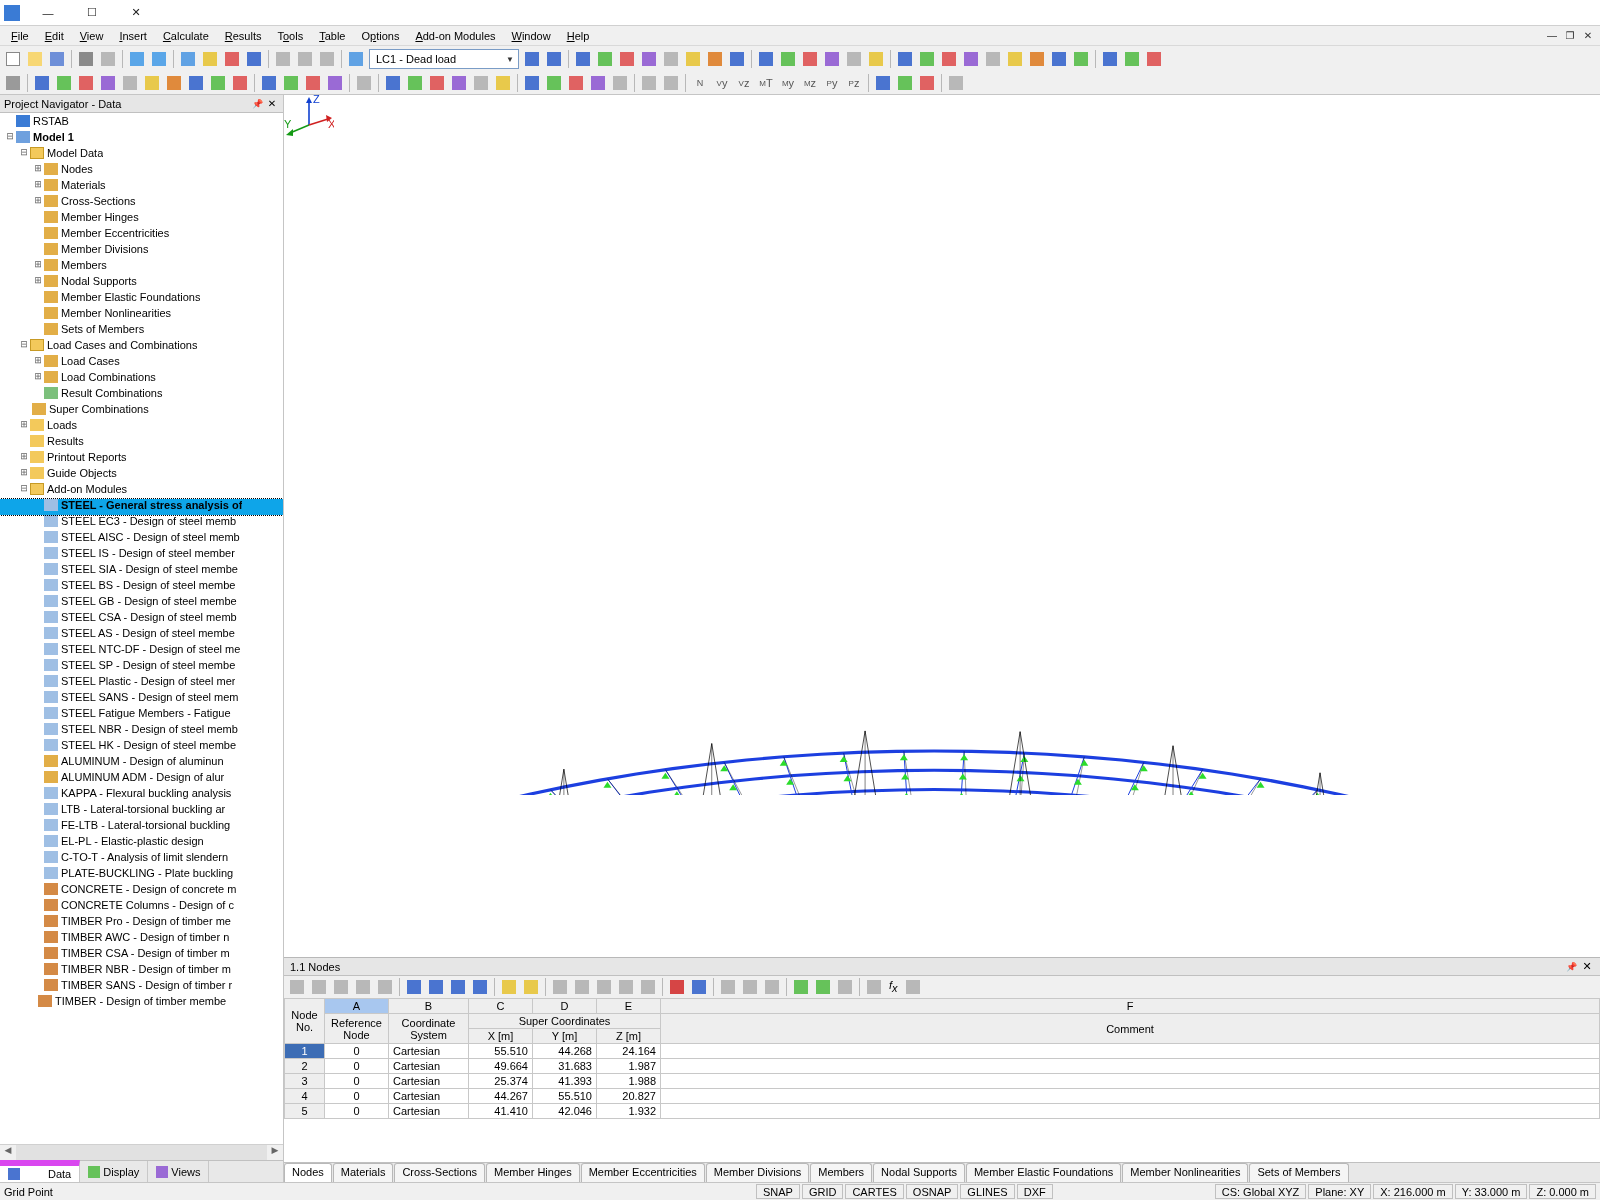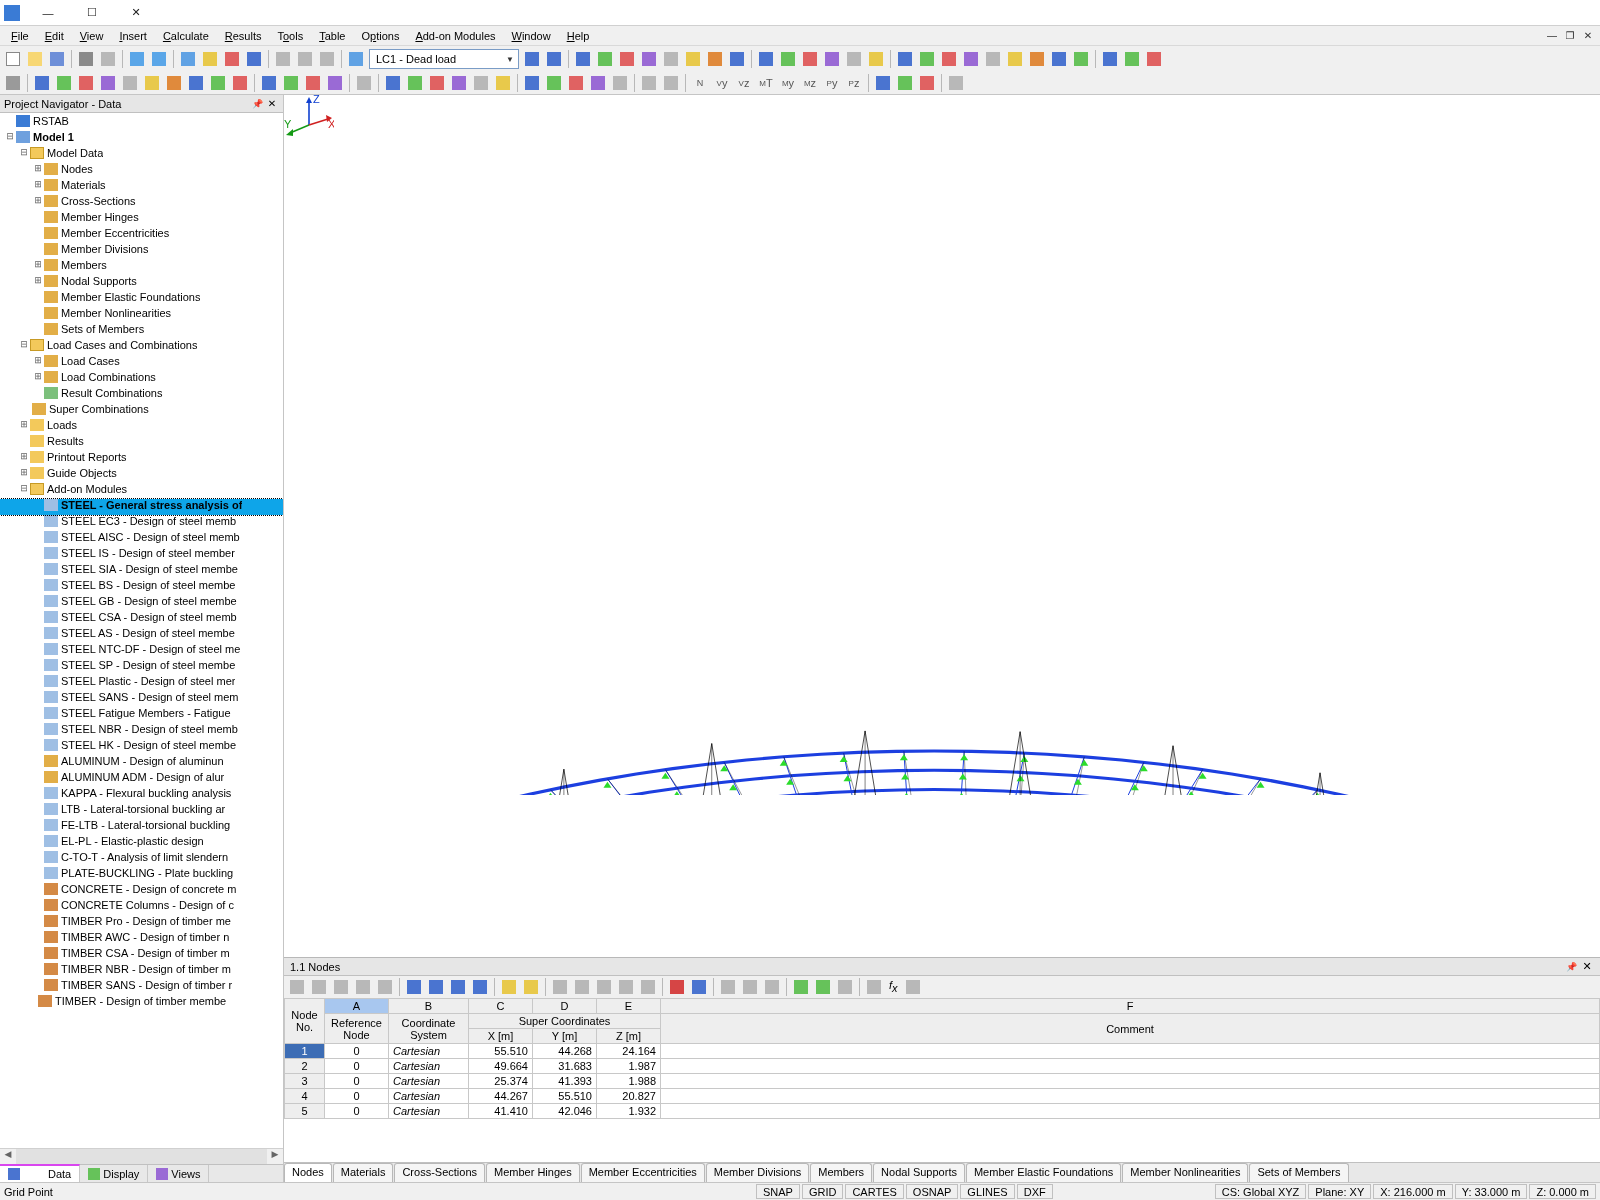--- a/index.html
+++ b/index.html
@@ -65,21 +65,21 @@
 .ico-folder { background: #f3c95b; }
 .ico-folder-o { background: #f3c95b; border: 1px solid #c79a24; }
 .ico-db   { background: #6ea0de; }
 .ico-app  { background: #3a7bd5; }
 .ico-mod  { background: #e2ae47; }
 .ico-mod2 { background: #9fbfe4; }
 .ico-mod3 { background: #d48a46; }
 .ico-mod4 { background: #7cc07c; }
 .nav-tabs { display: flex; background: #e8e8e8; border-top: 1px solid #c0c0c0; }
 .nav-tab { flex: 0 0 auto; padding: 2px 8px; display: flex; align-items: center; gap: 3px; border-right: 1px solid #c8c8c8; }
-.nav-tab.on { background: #fff; border-top: 2px solid #d946ef; margin-top: -1px; gap: 28px;}
+.nav-tab.on { background: #fff; border-top: 6px solid #d946ef; margin-top: -1px; gap: 28px;}
 .nav-tab .ti { width: 12px; height: 12px; }
 .scroll-h { height: 16px; background: #f0f0f0; border-top: 1px solid #d0d0d0; display: flex; }
 .scroll-h .bar { flex:1; background: #e1e1e1;}
 .scroll-h .arr { width: 16px; text-align: center; font-size: 9px; color: #666; }
 
 
 .right { flex: 1; display: flex; flex-direction: column; background: #fff; }
 .canvas { flex: 1; position: relative; background: #fff; overflow: hidden; }
 .canvas svg { position: absolute; left: 0; top: 0; }
 
@@ -93,21 +93,21 @@
 .grid-area { flex: 1; background: #fff; overflow: auto; }
 table.grid { border-collapse: collapse; width: 100%; }
 table.grid th, table.grid td { border: 1px solid #c8c8c8; height: 15px; padding: 0 4px; font-size: 11px; }
 table.grid th { background: #eee; font-weight: normal; }
 table.grid th.colhead { background: #eee; }
 table.grid th.colletter { background: #eee; text-align: center; }
 table.grid th.colletter.sel { background: #a8c7ef; }
 table.grid td.rowno { background: #eee; text-align: center; width: 36px; }
 table.grid td.rowno.sel { background: #3d6db5; color: #fff; }
 table.grid td { text-align: right; }
-table.grid td.l { text-align: left; font-style: italic; }
+table.grid td.l { text-align: left; }
 .grid-tabs { height: 20px; display: flex; align-items: stretch; background: #e8e8e8; border-top: 1px solid #c0c0c0; overflow: hidden; }
 .grid-tab { padding: 2px 7px; border: 1px solid #b8b8b8; border-bottom: none; border-radius: 3px 3px 0 0; margin-right: 1px; background: #f5f5f5; font-size: 11px; white-space: nowrap; }
 .grid-tab.on { background: #fff; }
 
 
 .statusbar { height: 18px; background: #f0f0f0; border-top: 1px solid #c5c5c5; display: flex; align-items: center; font-size: 11px; padding: 0 4px; }
 .statusbar .cell { padding: 0 6px; border: 1px solid #c0c0c0; margin-left: 2px; height: 15px; display: flex; align-items: center; }
 .statusbar .fill { flex: 1; }
 </style>
 </head>

